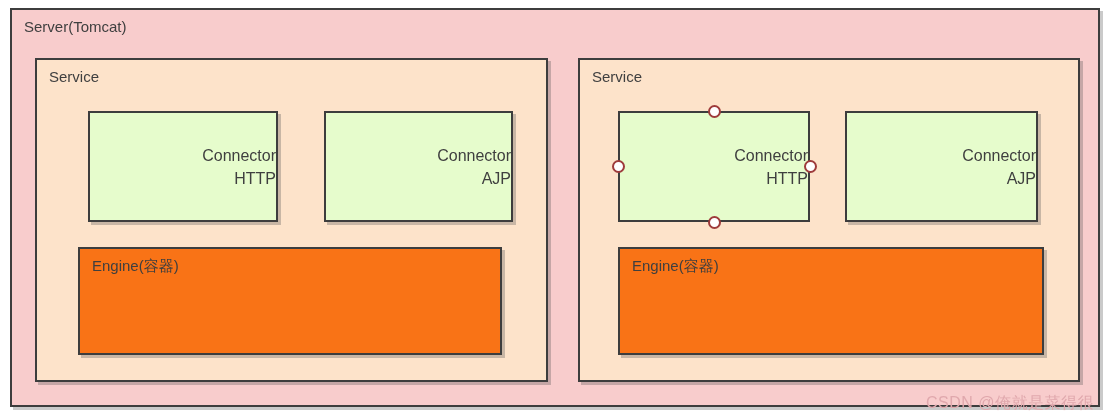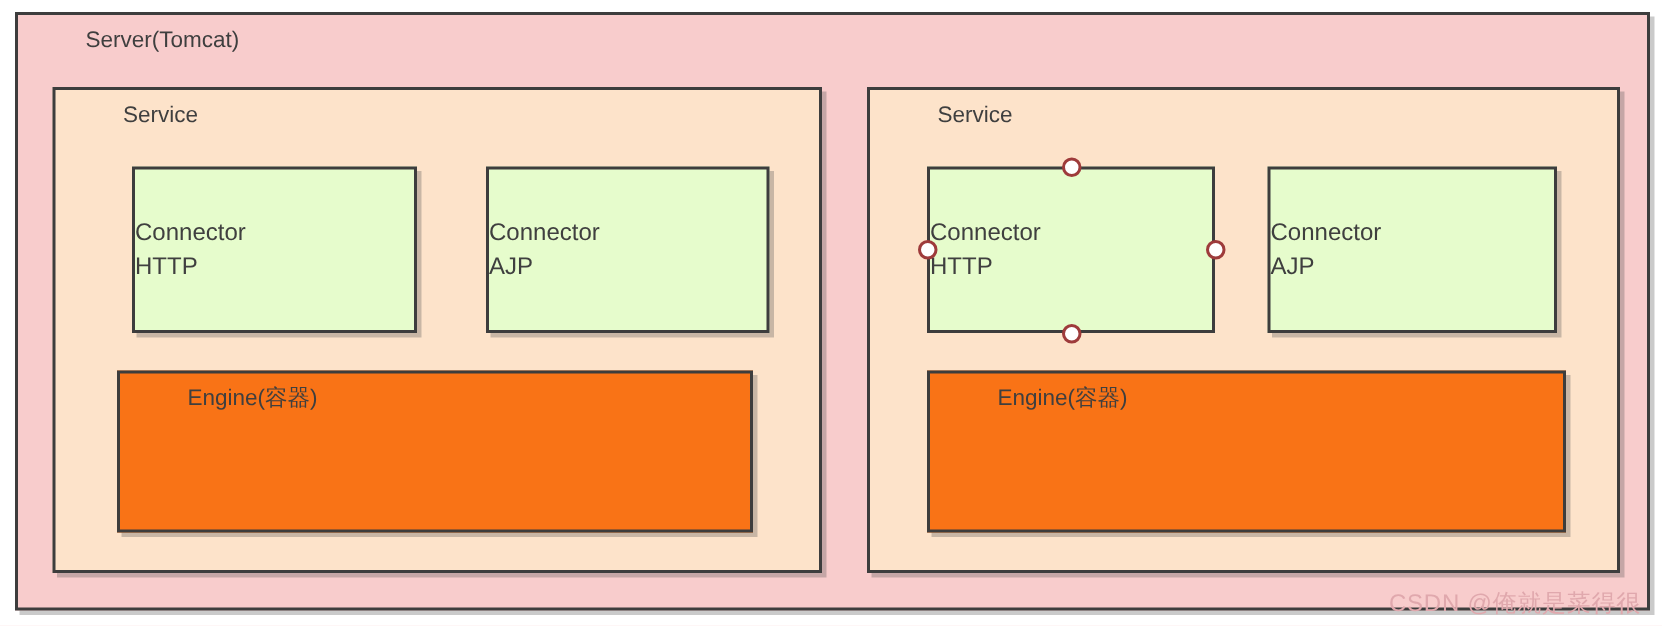--- a/index.html
+++ b/index.html
@@ -24,28 +24,28 @@
 
   .lbl{
     position:absolute;
     color:#3f3f3f;
     font-size:15px;
     line-height:1;
     white-space:nowrap;
   }
 
   
-  .lbl.tl{ left:12px; top:9px;margin-left:33px; }
+  .lbl.tl{ left:12px; top:9px; }
 
   
   .center-lbl{
     position:absolute;
     left:0; right:0; top:50%;
     transform:translateY(-50%);
-    text-align:left;
+    text-align:right;
     color:#3f3f3f;
     font-size:16px;
     line-height:1.45;
     white-space:nowrap;
   }
 
   
   .server { background:#f8cccc; }
   .service{ background:#fde3ca; }
   .conn   { background:#e6fccc; }

